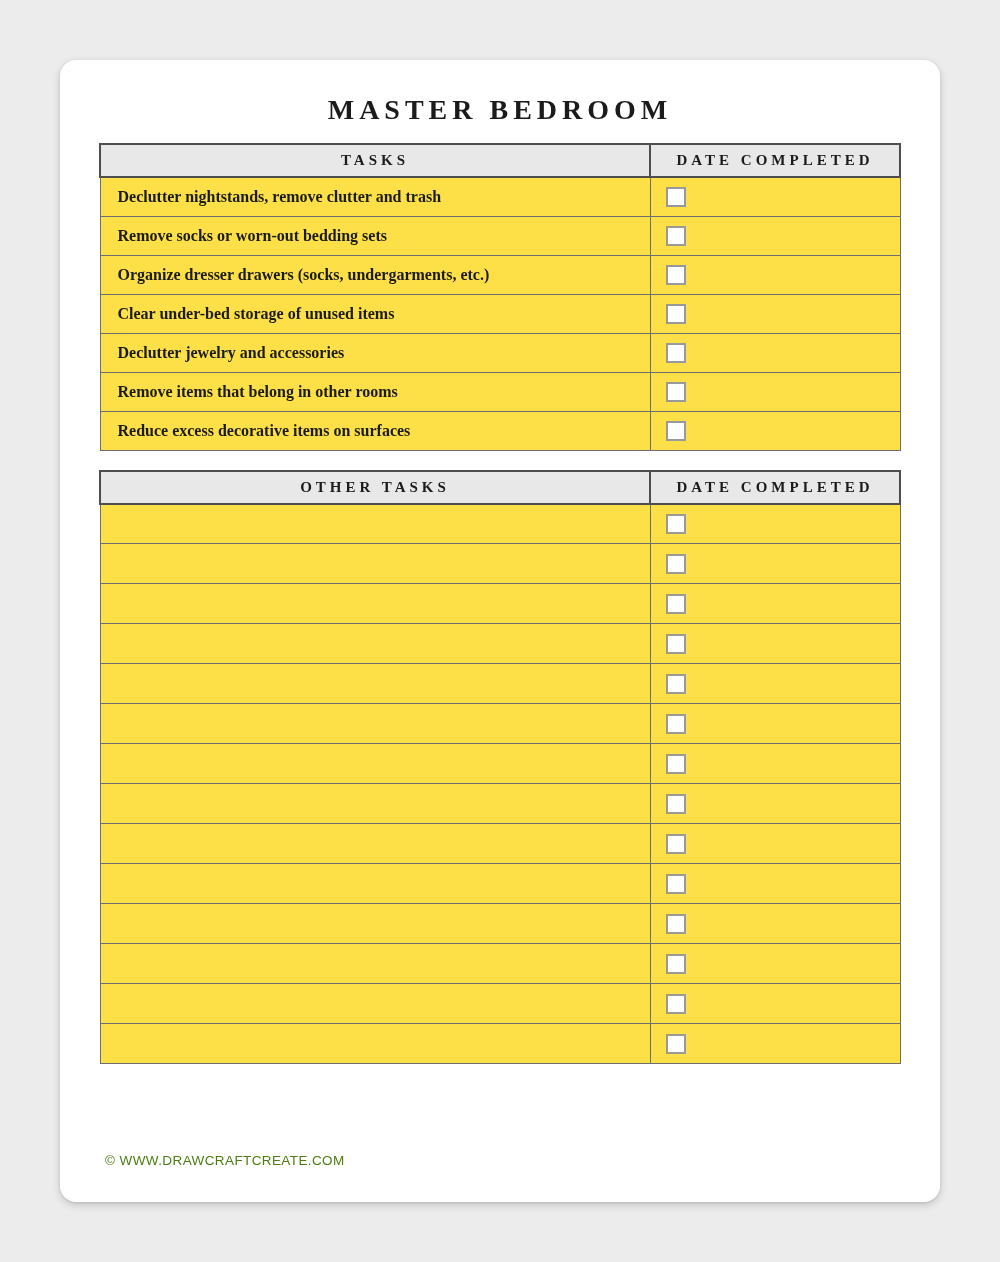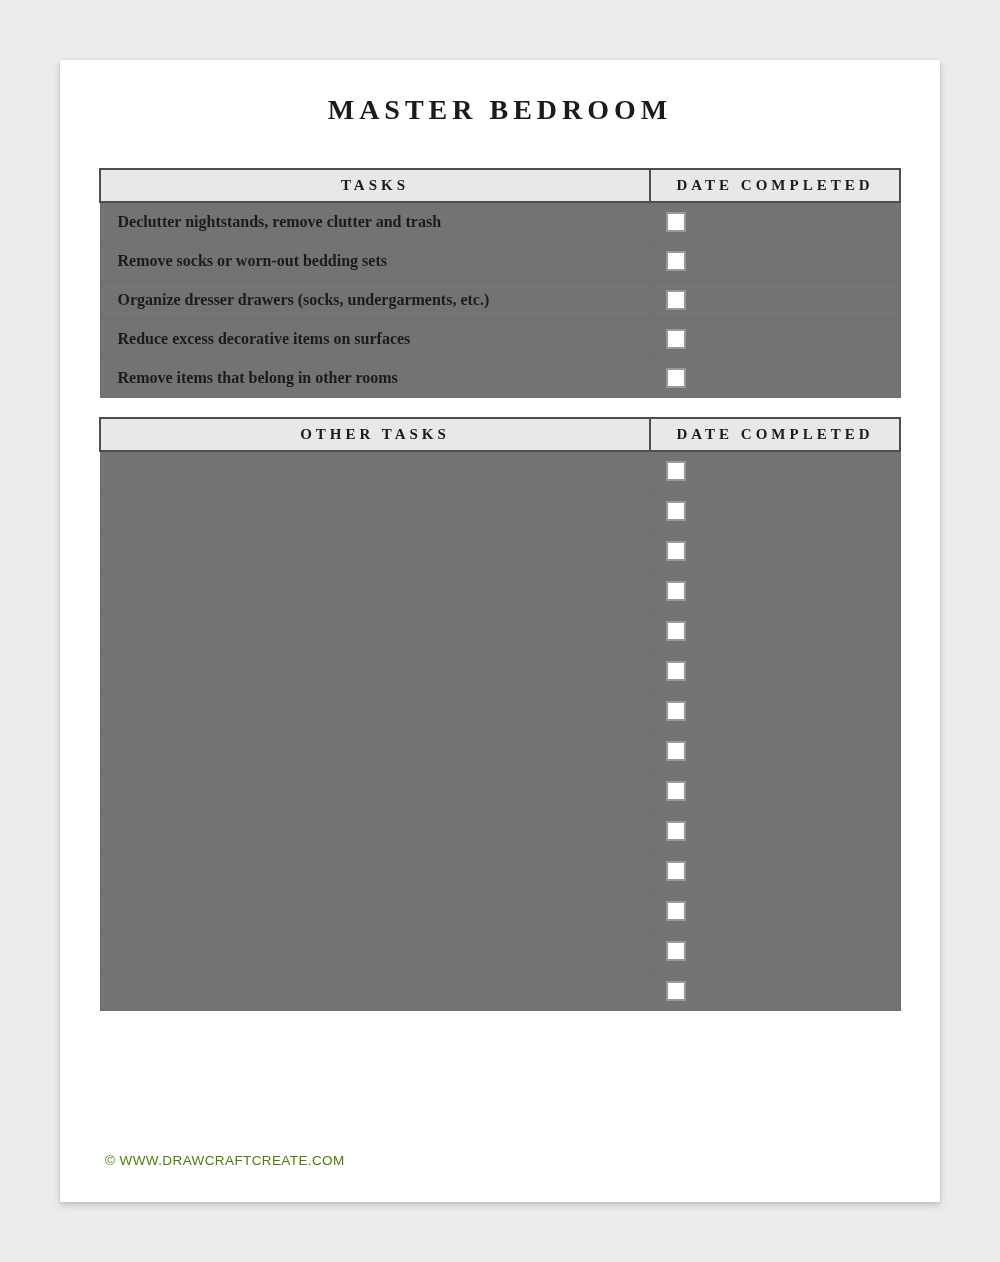--- a/index.html
+++ b/index.html
@@ -16,53 +16,54 @@
     position: relative;
   }
   .paper {
     position: absolute;
     left: 60px;
     top: 60px;
     width: 880px;
     height: 1142px;
     background: #ffffff;
     box-shadow: 0 3px 8px rgba(0,0,0,0.16), 0 1px 3px rgba(0,0,0,0.10);
+    border-radius: 16px;
   }
   .page-title {
     text-align: center;
     padding-top: 33px;
     font-size: 28px;
     font-weight: bold;
     letter-spacing: 5px;
     color: #1b1b1b;
     line-height: 34px;
   }
   table.checklist {
     width: 800px;
     margin: 0 auto;
     border-collapse: collapse;
     table-layout: fixed;
   }
-  table.checklist.first { margin-top: 41px; }
+  table.checklist.first { margin-top: 16px; }
   table.checklist.second { margin-top: 19px; }
   table.checklist th {
     background: #e8e8e8;
     border: 2px solid #4e4e4e;
     font-size: 15px;
     font-weight: bold;
     letter-spacing: 4px;
     color: #1b1b1b;
     height: 33px;
     text-align: center;
     padding: 0;
   }
   table.checklist td {
     border: 1px solid #6e6e6e;
     padding: 0;
-    background: #737373;
+    background: #fde047;
   }
   table.checklist td.task-cell {
     padding-left: 17px;
     font-size: 16px;
     font-weight: bold;
     color: #1b1b1b;
   }
   table.checklist.first td { height: 39px; }
   table.checklist.second td { height: 40px; }
   col.tasks-col { width: 550px; }
@@ -112,25 +113,33 @@
           </tr>
           <tr>
             <td class="task-cell"><span>Remove socks or worn-out bedding sets</span></td>
             <td class="date-cell"><span class="checkbox"></span></td>
           </tr>
           <tr>
             <td class="task-cell"><span>Organize dresser drawers (socks, undergarments, etc.)</span></td>
             <td class="date-cell"><span class="checkbox"></span></td>
           </tr>
           <tr>
+            <td class="task-cell"><span>Clear under-bed storage of unused items</span></td>
+            <td class="date-cell"><span class="checkbox"></span></td>
+          </tr>
+          <tr>
+            <td class="task-cell"><span>Declutter jewelry and accessories</span></td>
+            <td class="date-cell"><span class="checkbox"></span></td>
+          </tr>
+          <tr>
+            <td class="task-cell"><span>Remove items that belong in other rooms</span></td>
+            <td class="date-cell"><span class="checkbox"></span></td>
+          </tr>
+          <tr>
             <td class="task-cell"><span>Reduce excess decorative items on surfaces</span></td>
-            <td class="date-cell"><span class="checkbox"></span></td>
-          </tr>
-          <tr>
-            <td class="task-cell"><span>Remove items that belong in other rooms</span></td>
             <td class="date-cell"><span class="checkbox"></span></td>
           </tr>
         </tbody>
     </table>
 
     <table class="checklist second">
       <colgroup>
         <col class="tasks-col">
         <col class="date-col">
       </colgroup>

